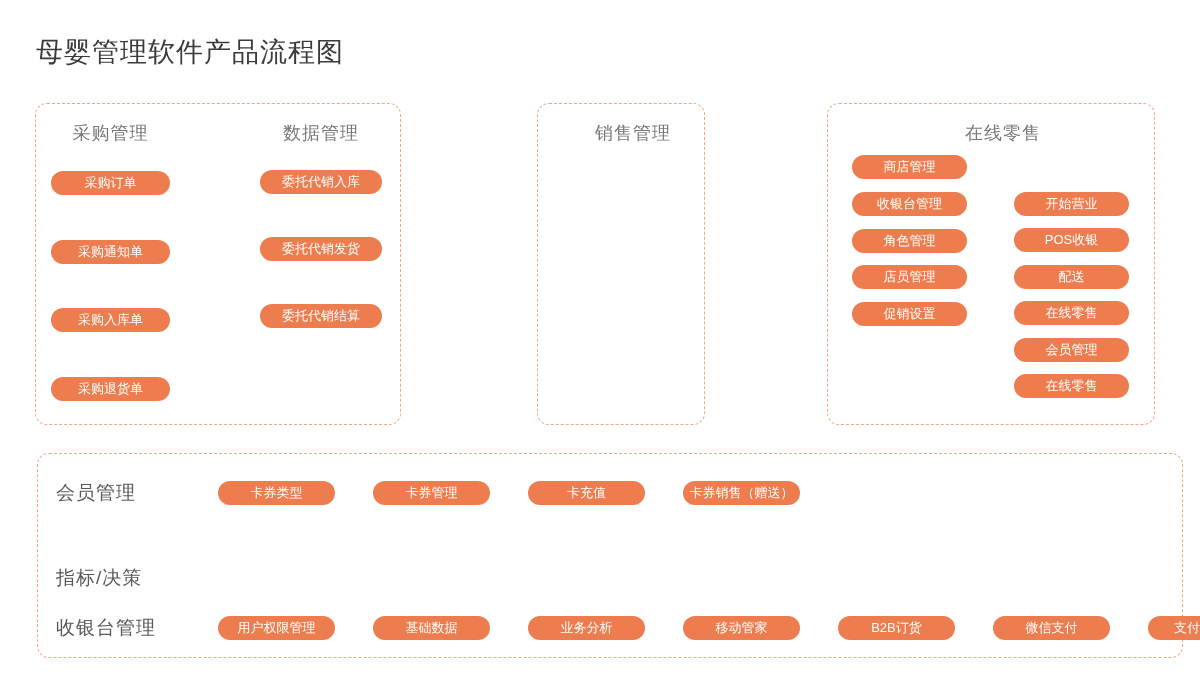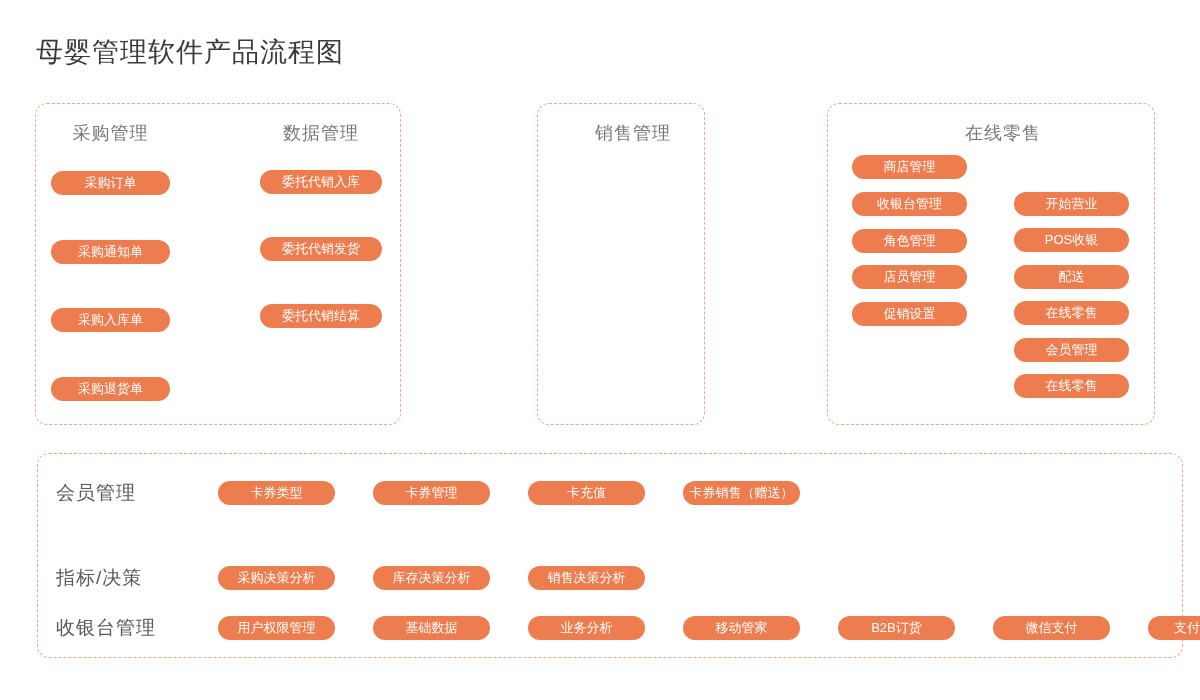--- a/index.html
+++ b/index.html
@@ -130,25 +130,20 @@
   <section class="panel panel-b">
     <div class="b-row-label b-row1">会员管理</div>
     <div class="b-pills b-row1">
         <div class="pill">卡券类型</div>
         <div class="pill">卡券管理</div>
         <div class="pill">卡充值</div>
         <div class="pill">卡券销售（赠送）</div>
       </div>
 
     <div class="b-row-label b-row2">指标/决策</div>
-    <div class="b-pills b-row2">
-        <div class="pill">采购决策分析</div>
-        <div class="pill">库存决策分析</div>
-        <div class="pill">销售决策分析</div>
-      </div>
 
     <div class="b-row-label b-row3">收银台管理</div>
     <div class="b-pills b-row3">
         <div class="pill">用户权限管理</div>
         <div class="pill">基础数据</div>
         <div class="pill">业务分析</div>
         <div class="pill">移动管家</div>
         <div class="pill">B2B订货</div>
         <div class="pill">微信支付</div>
         <div class="pill">支付宝支付</div>

